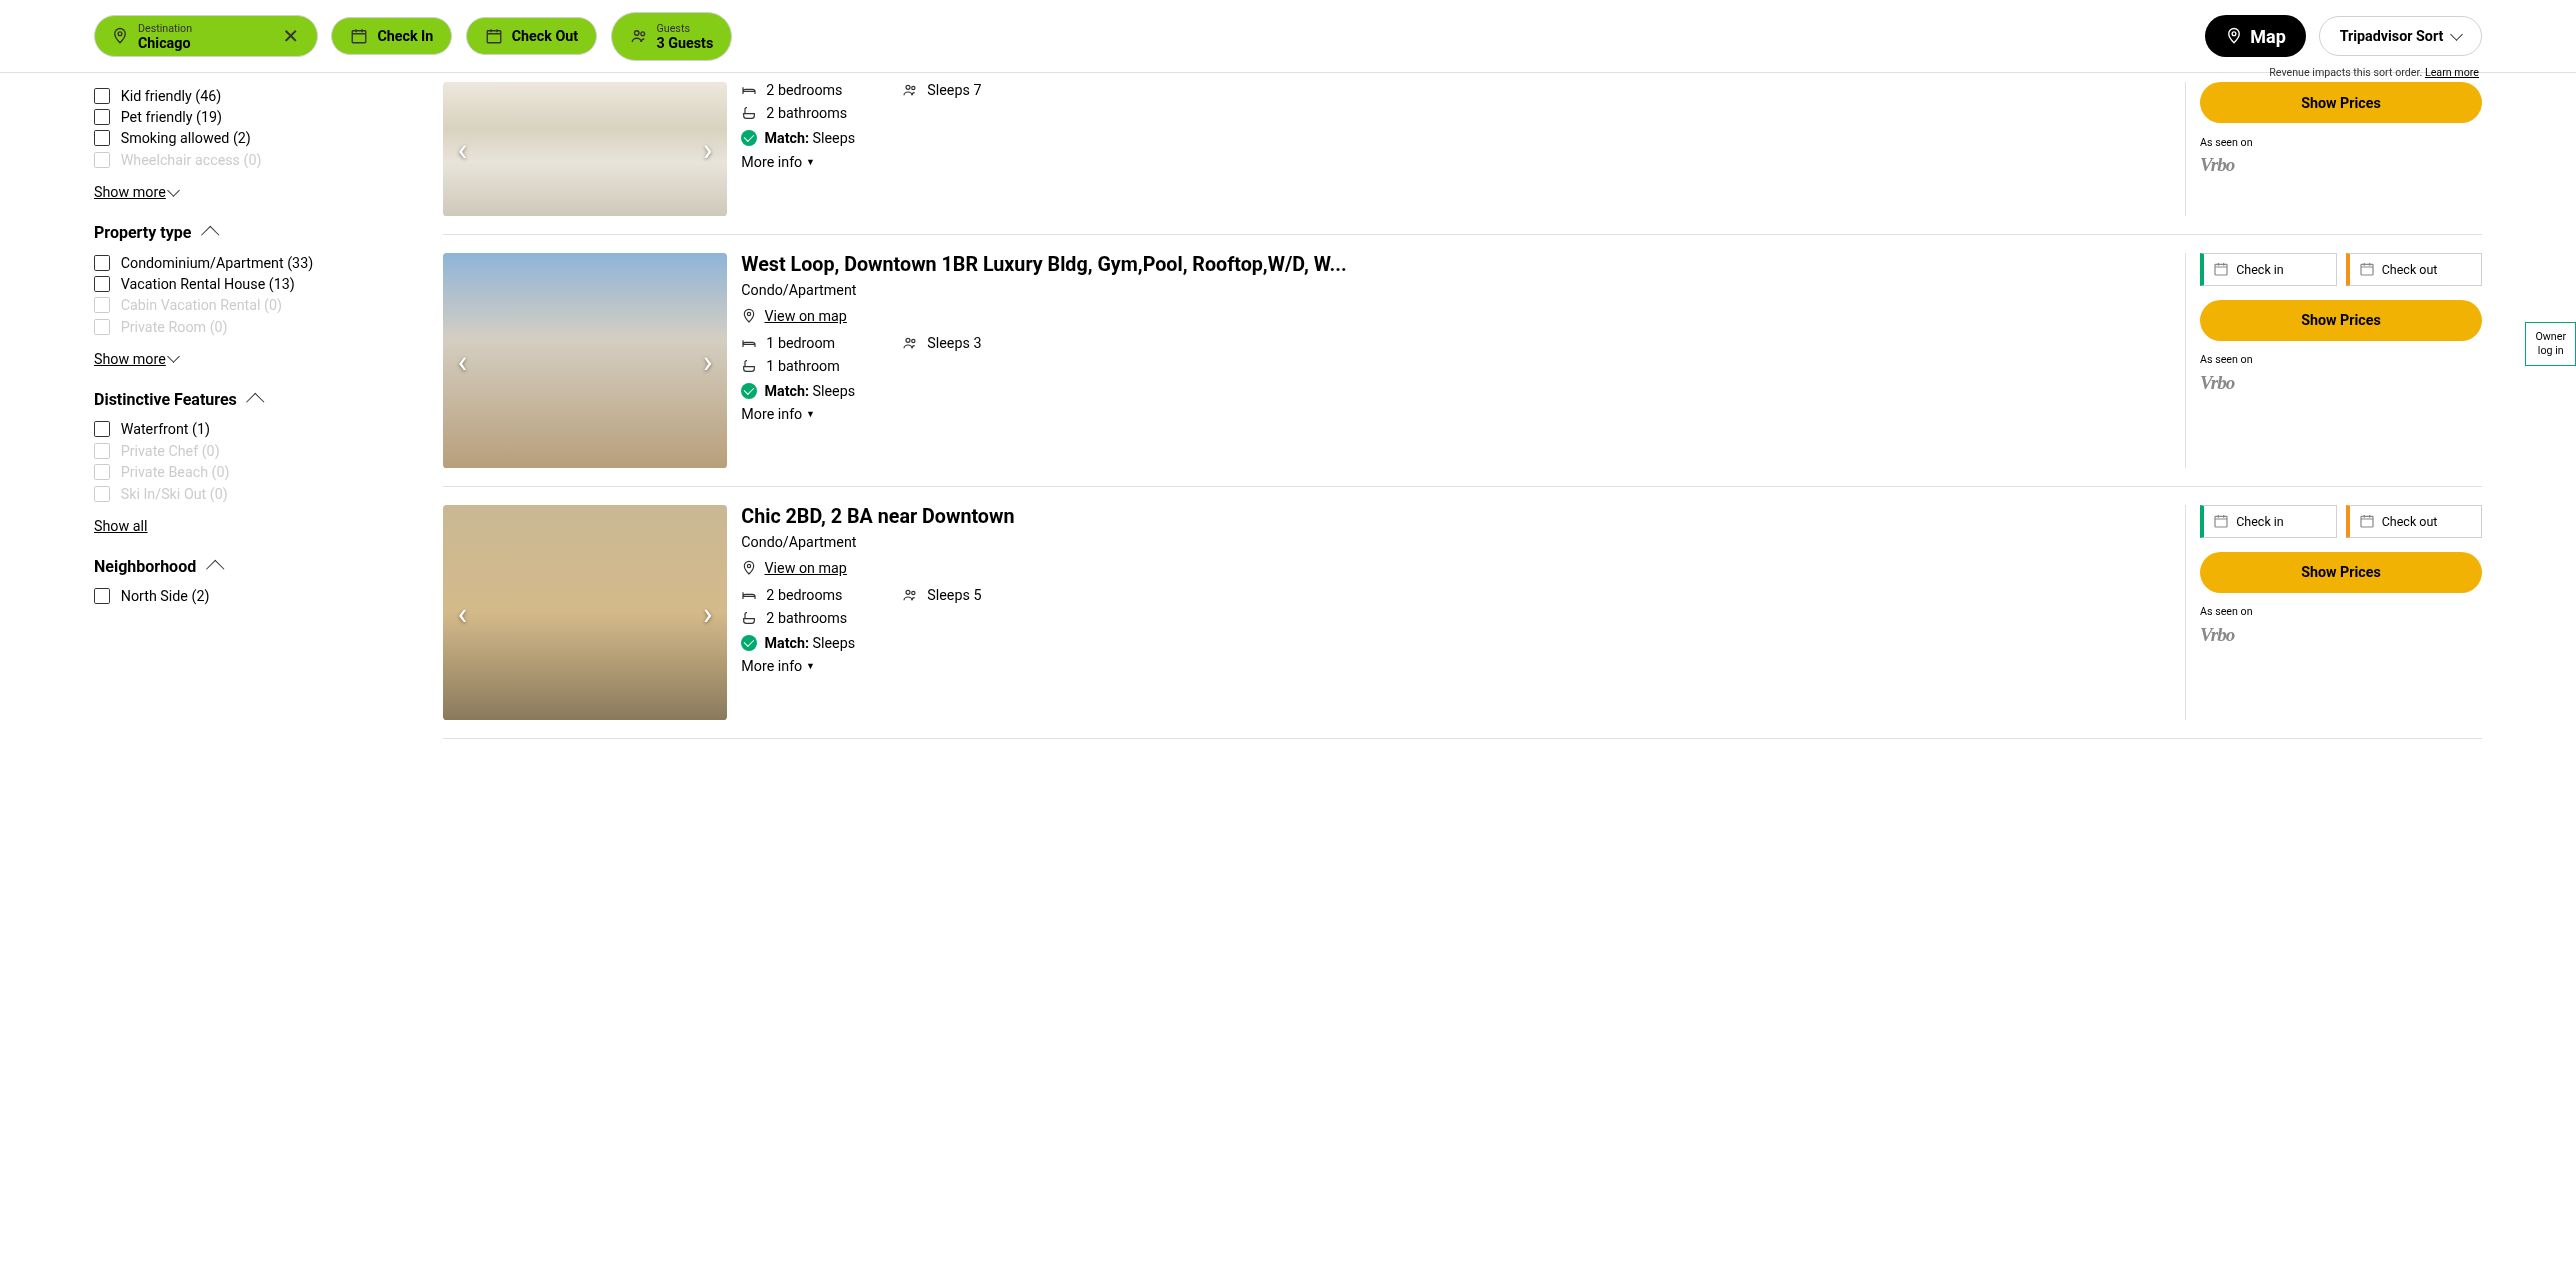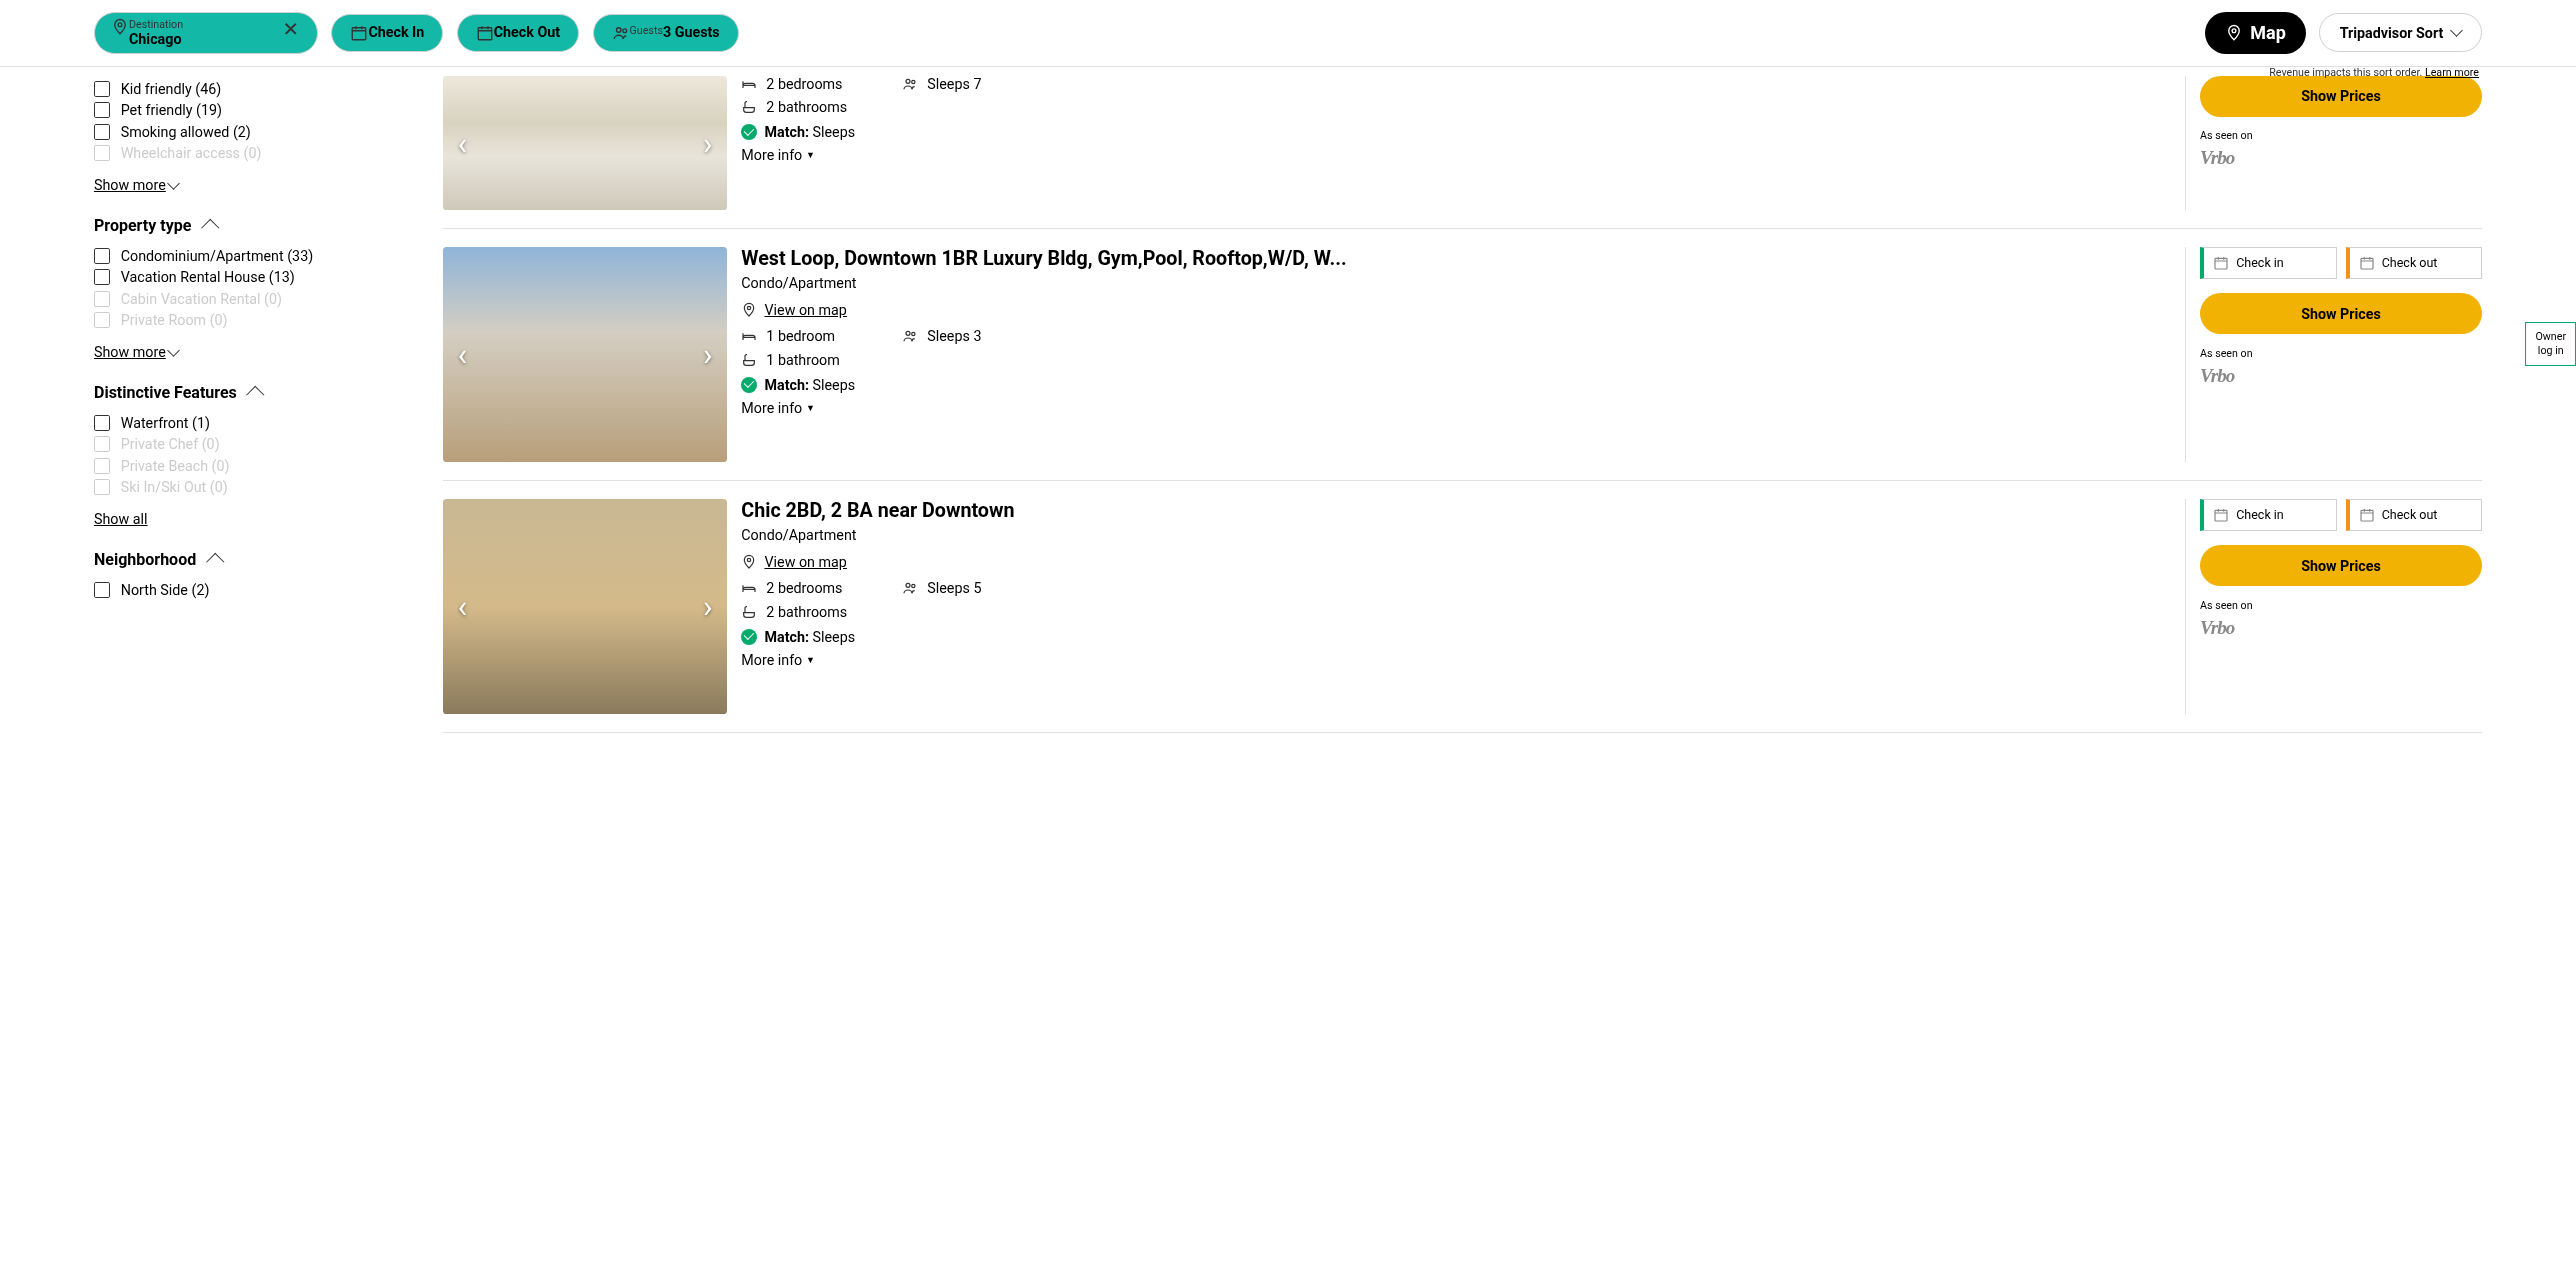--- a/index.html
+++ b/index.html
@@ -1,25 +1,25 @@
 <!DOCTYPE html>
 <html style="font-size:14.3px"><head>
 <meta charset="utf-8">
 <style>
 *{box-sizing:border-box;margin:0;padding:0;font-family:-apple-system,BlinkMacSystemFont,"Segoe UI",Roboto,Helvetica,Arial,sans-serif}
 body{background:#fff;color:#000}
 .top-bar{display:flex;align-items:center;padding:11.6px 94px 11.6px 94px;border-bottom:0.9px solid #e0e0e0;gap:13.4px}
-.pill{border:0.9px solid #d0d0d0;border-radius:25px;display:flex;align-items:flex-start;padding:9px 18px;background:#14b8a6}
+.pill{border:0.9px solid #d0d0d0;border-radius:25px;display:flex;align-items:center;padding:9px 18px;gap:9px;background:#84cc16}
 .dest-pill{padding:5.4px 18px 5.4px 16px;min-width:224px}
 .dest-col{display:flex;flex-direction:column;flex:1}
 .dest-label{font-size:10.7px;color:#333}
 .dest-val{font-size:14.3px;font-weight:700}
 .pill-icon{width:18px;height:18px;display:flex;align-items:center;justify-content:center}
 .pill-text{font-size:14.3px;font-weight:700}
-.guests-col{display:flex;}
+.guests-col{display:flex;flex-direction:column}
 .guests-lbl{font-size:10.7px;color:#333}
 .guests-val{font-size:14.3px;font-weight:700}
 .spacer{flex:1}
 .map-btn{background:#000;color:#fff;border-radius:25px;display:flex;align-items:center;gap:7.2px;padding:10.7px 19.7px;font-weight:700;font-size:18px}
 .sort-btn{border:0.9px solid #d0d0d0;border-radius:25px;display:flex;align-items:center;gap:9px;padding:10.7px 19.7px;font-weight:700;font-size:14.3px}
 .rev-note{position:absolute;right:97px;top:66px;font-size:10.7px;color:#333}
 .rev-note a{color:#000;text-decoration:underline}
 .content{display:flex;padding:9px 94px 0 94px;gap:72px}
 .sidebar{width:277px;flex-shrink:0}
 .chk{display:flex;align-items:center;gap:10.7px;margin:5.4px 0;cursor:pointer}

